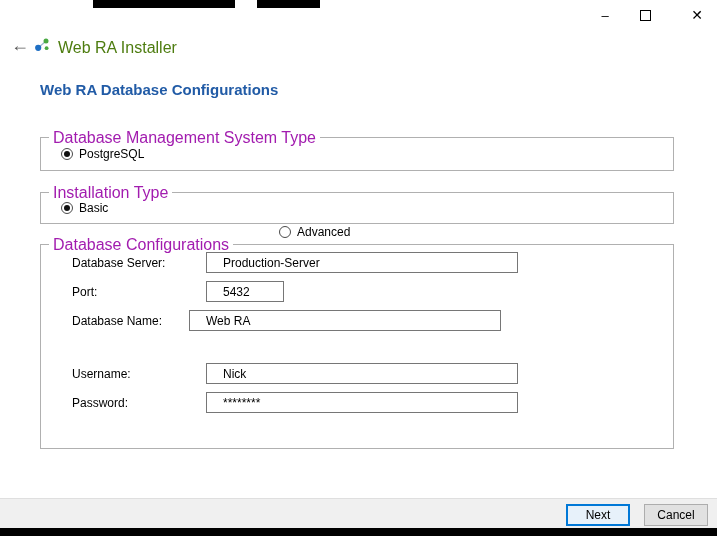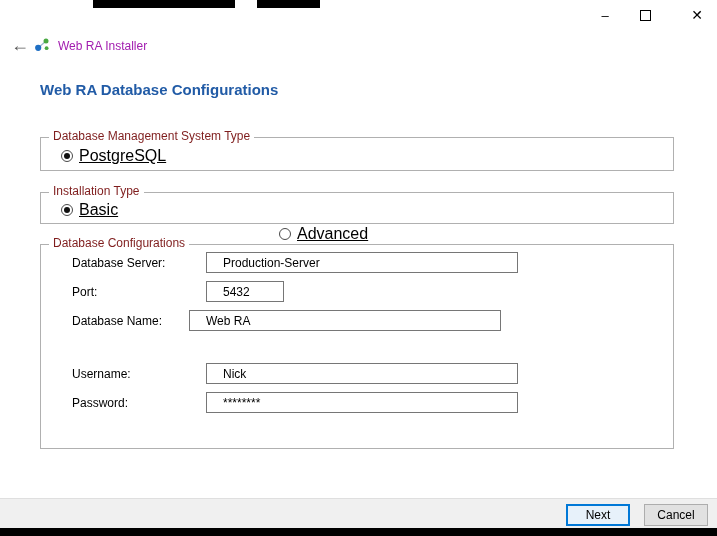--- a/index.html
+++ b/index.html
@@ -38,54 +38,53 @@
     position: absolute;
     left: 8px; top: 33px;
     font-size: 18px;
     color: #5a5a5a;
     width: 24px; height: 24px;
     display: flex; align-items: center; justify-content: center;
   }
   .logo { position: absolute; left: 34px; top: 37px; width: 16px; height: 16px; }
   .app-title {
     position: absolute; left: 58px; top: 39px;
-    font-size: 12px; color: #a21caf;
+    font-size: 16px; color: #4d7c0f;
   }
 
   .page-title {
     position: absolute; left: 40px; top: 81px;
     font-size: 15px; font-weight: 600;
     color: #215ba6;
   }
 
   
   .groupbox {
     position: absolute;
     border: 1px solid #b0b0b0;
     background: #fff;
   }
   .groupbox .legend {
     position: absolute;
     top: -9px; left: 8px;
     background: #fff;
     padding: 0 4px;
-    font-size: 12px;
-    color: #7f1d1d;
+    font-size: 16px;
+    color: #a21caf;
     white-space: nowrap;
   }
 
   
   .radio-row {
     position: absolute;
     display: flex;
     align-items: center;
     gap: 6px;
-    font-size: 16px;
-    color: #000;
-    text-decoration: underline;
+    font-size: 12px;
+    color: #000;
   }
   .radio {
     width: 12px; height: 12px;
     border: 1px solid #4a4a4a;
     border-radius: 50%;
     background: #fff;
     position: relative;
     display: inline-block;
     box-sizing: border-box;
   }

